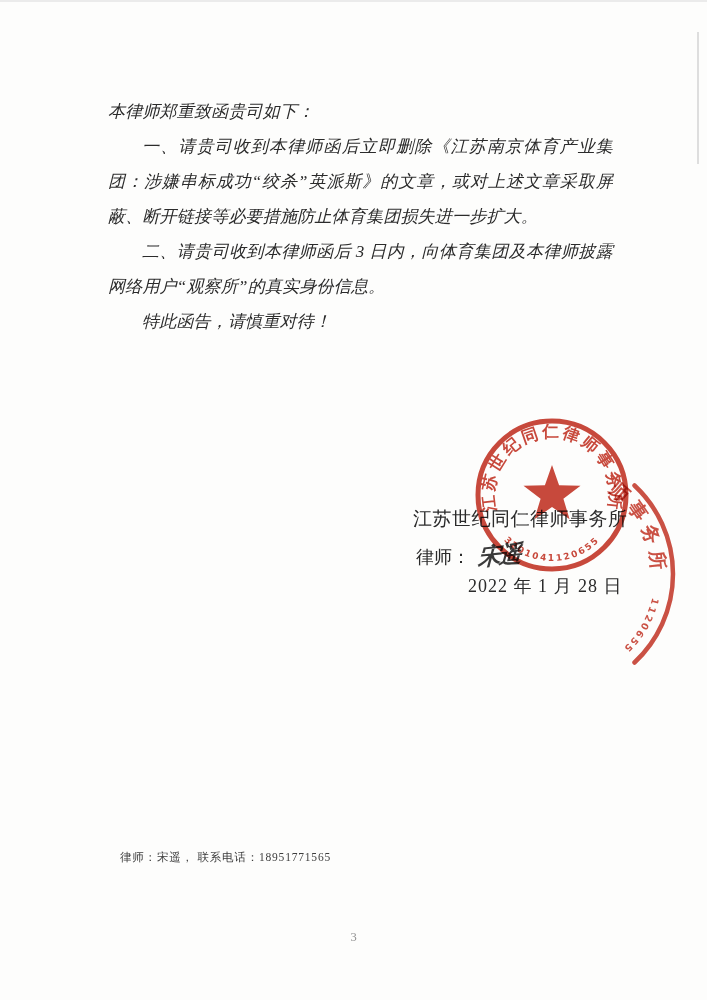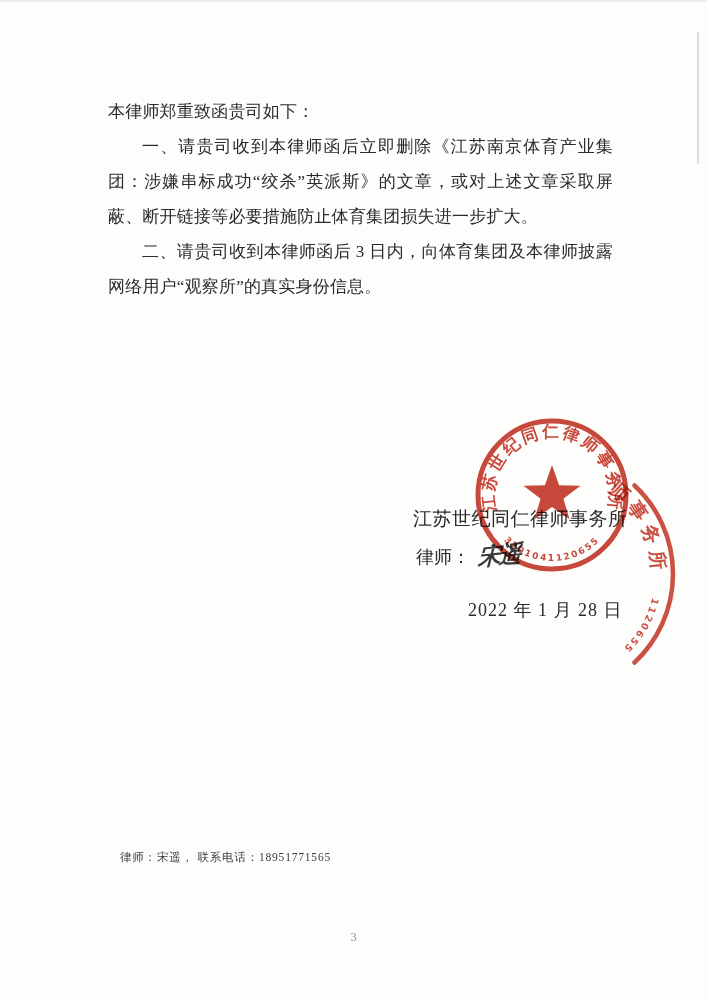--- a/index.html
+++ b/index.html
@@ -25,20 +25,21 @@
   .letter-body {
     position: absolute;
     left: 108px; top: 94px; width: 505px;
     font-size: 17px;
     line-height: 35px;
     letter-spacing: 0.2px;
     color: #2b2b2b;
     text-align: justify;
     text-justify: inter-ideograph;
     z-index: 2;
+    font-style: italic;
   }
   .letter-body p { margin: 0; }
   .letter-body p.para { text-indent: 2em; }
   .sig-firm {
     position: absolute;
     left: 413px; top: 506px;
     font-size: 19px; letter-spacing: 0.5px;
     color: #2b2b2b; z-index: 2;
   }
   .sig-lawyer {
@@ -52,21 +53,21 @@
     font-style: italic;
     font-weight: bold;
     font-size: 23px;
     color: #3a3a3a;
     transform: rotate(-6deg) skewX(-8deg);
     margin-left: 8px;
     letter-spacing: -2px;
   }
   .sig-date {
     position: absolute;
-    left: 468px; top: 598px;
+    left: 468px; top: 574px;
     font-size: 18px; letter-spacing: 1px;
     color: #2b2b2b; z-index: 2;
   }
   .footer-contact {
     position: absolute;
     left: 120px; top: 850px;
     font-size: 11.5px; letter-spacing: 0.8px;
     color: #3d3d3d; z-index: 2;
   }
   .page-number {
@@ -97,20 +98,21 @@
 
 <div class="page">
 
   <div class="scan-edge-top"></div>
   <div class="scan-edge-right"></div>
 
   <div class="letter-body">
     <p>本律师郑重致函贵司如下：</p>
     <p class="para">一、请贵司收到本律师函后立即删除《江苏南京体育产业集团：涉嫌串标成功“绞杀”英派斯》的文章，或对上述文章采取屏蔽、断开链接等必要措施防止体育集团损失进一步扩大。</p>
     <p class="para">二、请贵司收到本律师函后 3 日内，向体育集团及本律师披露网络用户“观察所”的真实身份信息。</p>
+    <p class="para">特此函告，请慎重对待！</p>
   </div>
 
   <div class="sig-firm">江苏世纪同仁律师事务所</div>
 
   <div class="sig-lawyer">
     <span>律师：</span><span class="handwriting">宋遥</span>
   </div>
 
   <div class="sig-date">2022 年 1 月 28 日</div>
 

